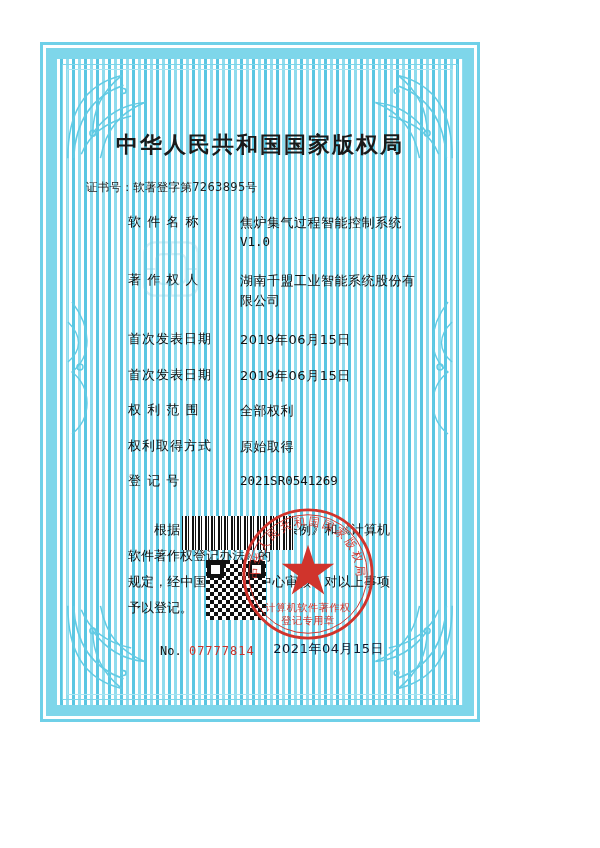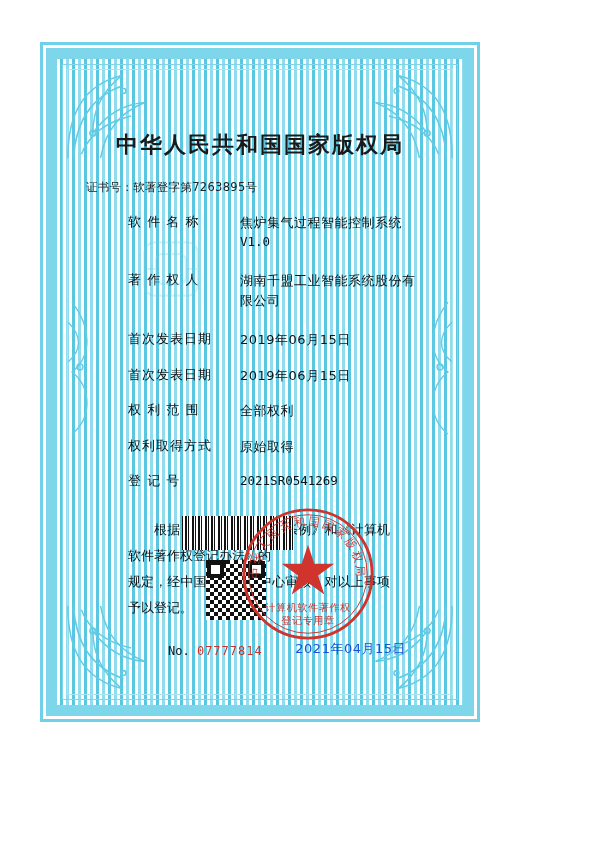--- a/index.html
+++ b/index.html
@@ -240,35 +240,35 @@
     width: 17px; height: 17px;
     border: 4px solid #111;
     background: #fff;
     box-sizing: border-box;
   }
   .qr::before { left: 1px; top: 1px; }
   .qr::after  { right: 1px; top: 1px; }
 
   .serial {
     position: absolute;
-    left: 82px;
+    left: 74px;
     bottom: 8px;
     font-family: "DejaVu Sans Mono", monospace;
     font-size: 12px;
     color: #111;
   }
   .serial .num { color: #c8342c; letter-spacing: 1px; }
 
   .issue-date {
     position: absolute;
-    right: 28px;
+    right: 50px;
     bottom: 8px;
     font-family: "DejaVu Sans", sans-serif;
     font-size: 13px;
-    color: #1d4ed8;
+    color: #0f172a;
     letter-spacing: 0.5px;
   }
 
   
   .seal {
     position: absolute;
     right: 58px;
     top: 0px;
     width: 136px;
     height: 136px;

